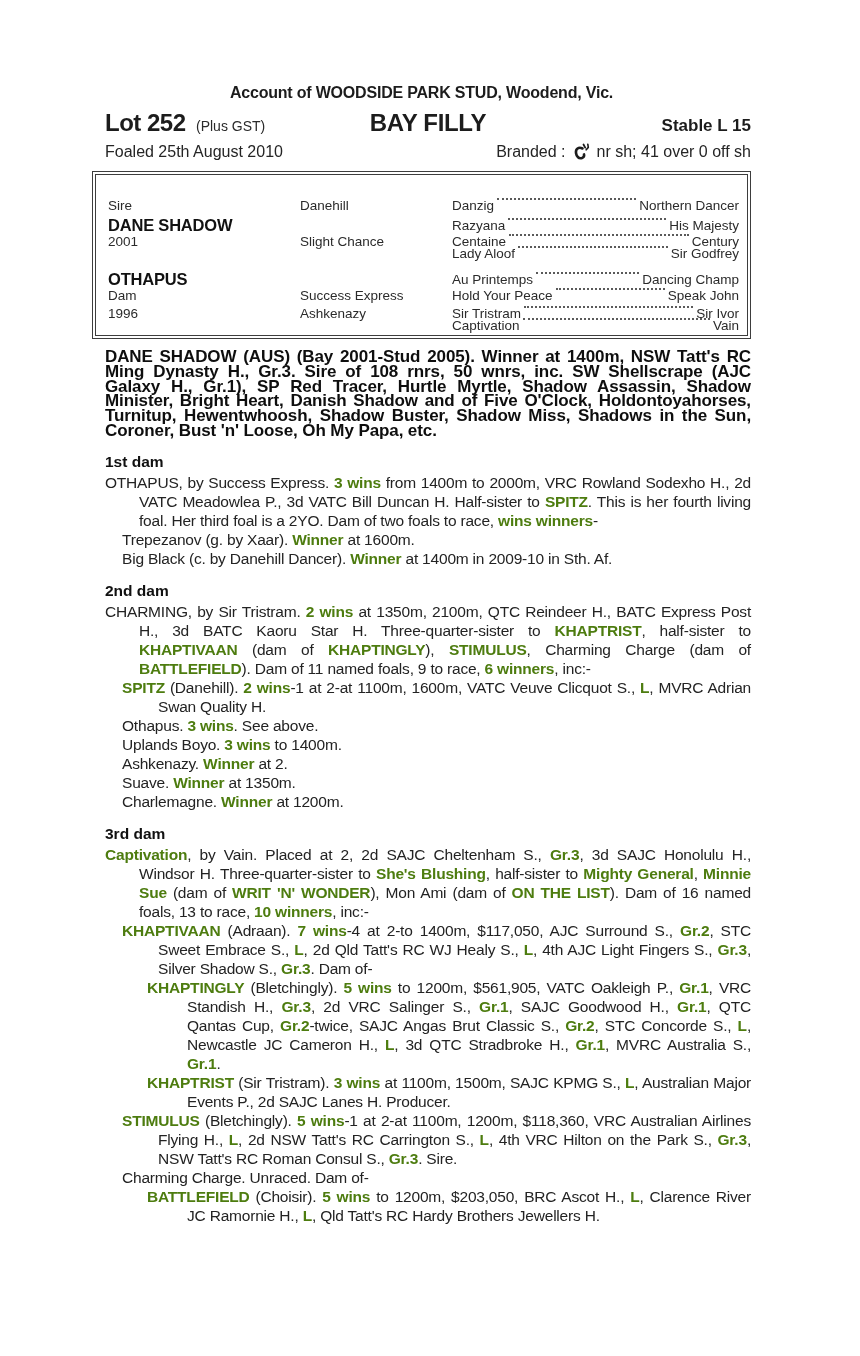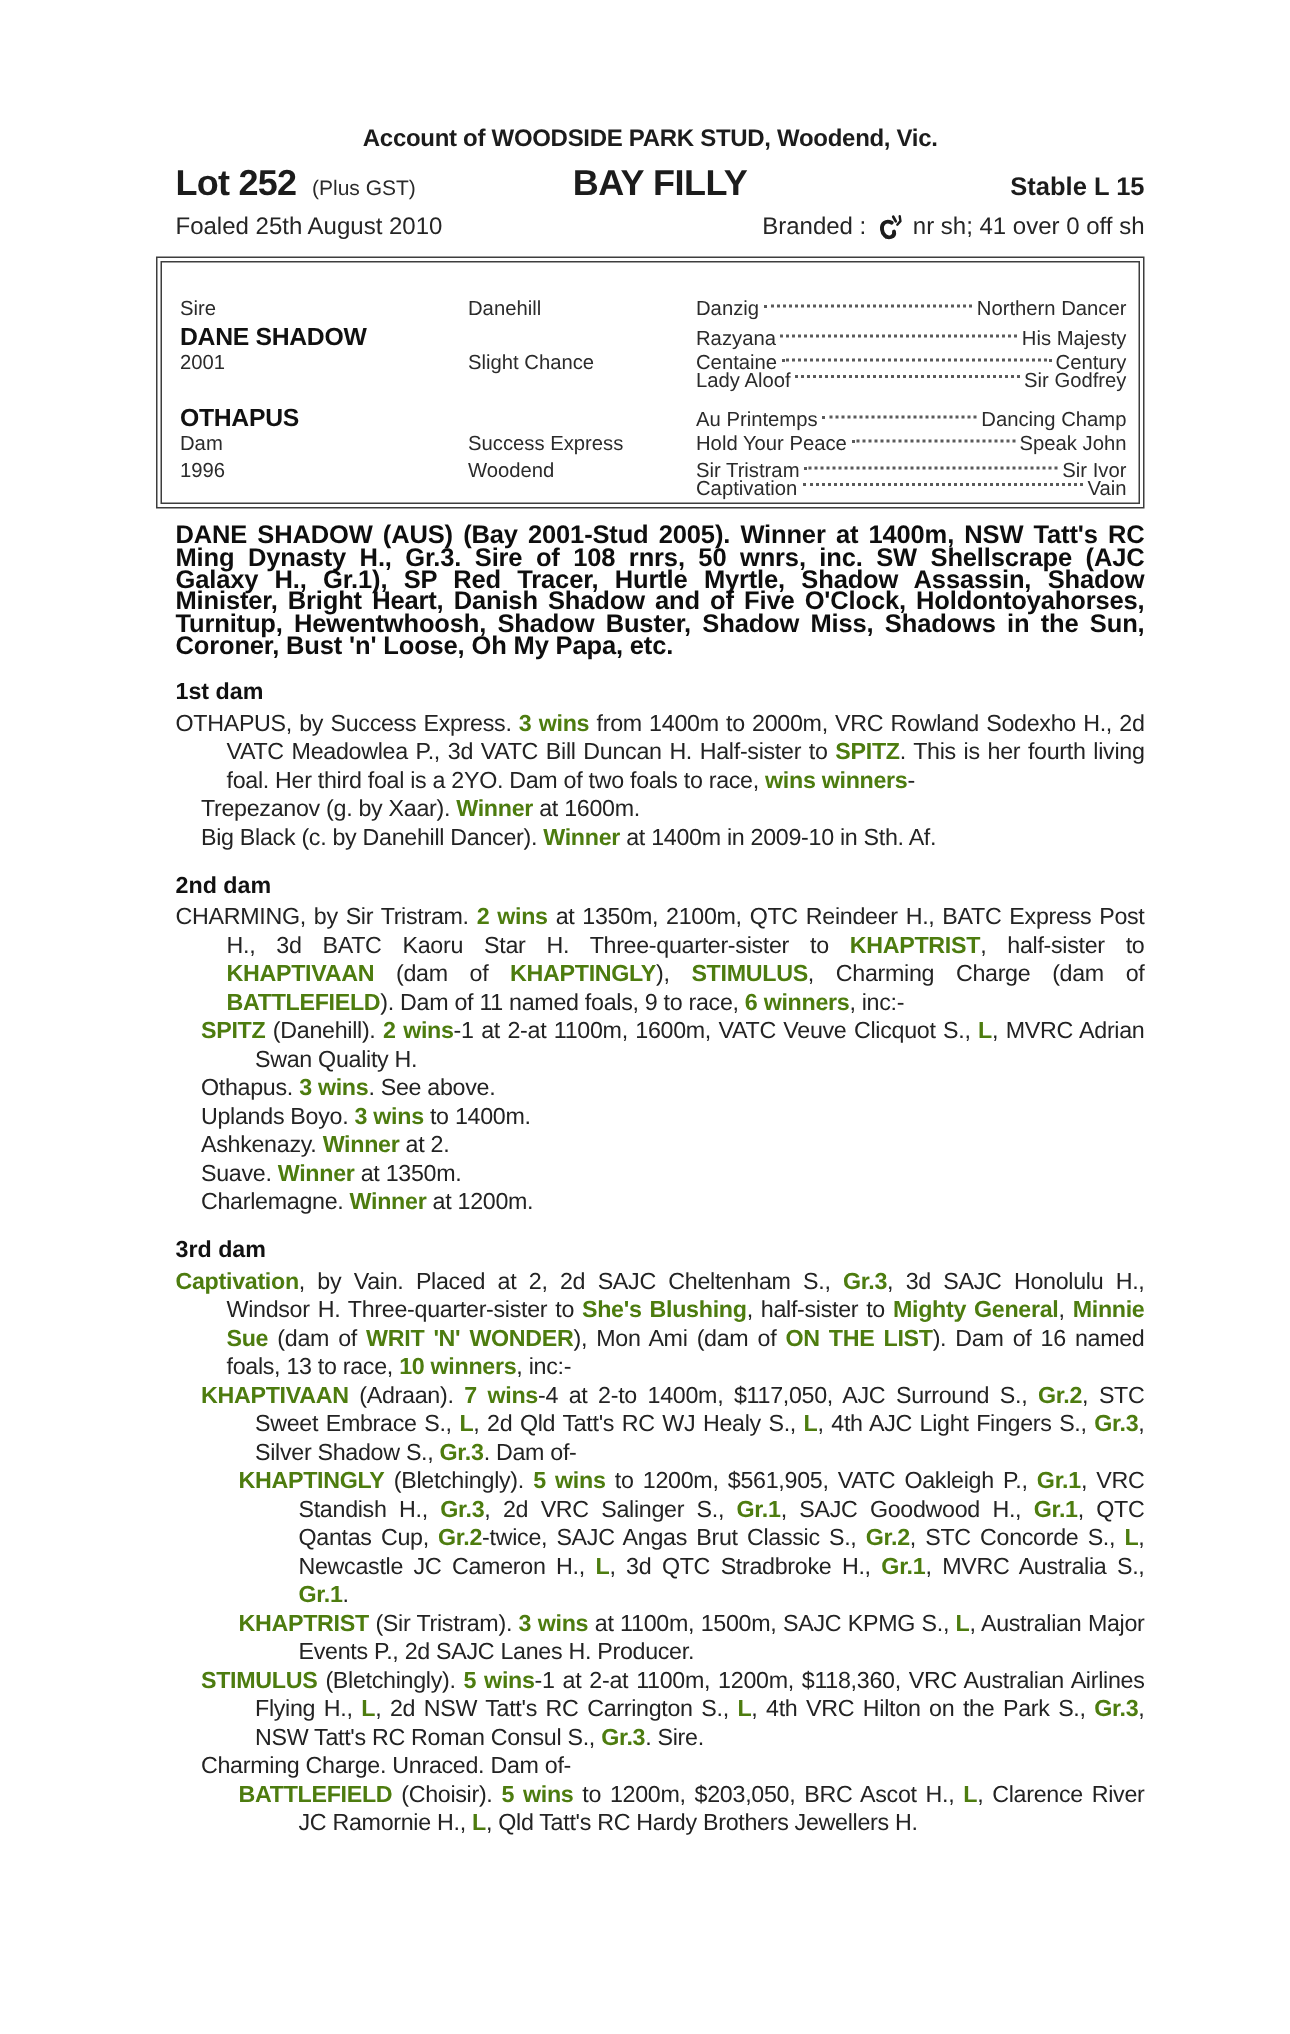--- a/index.html
+++ b/index.html
@@ -4,41 +4,41 @@
 <style>
   html,body { margin:0; padding:0; background:#ffffff; }
   .page {
     position:relative;
     width:860px; height:1356px;
     background:#ffffff;
     font-family:"Liberation Sans", sans-serif;
     color:#1c1c1c;
     overflow:hidden;
   }
-  .content { position:absolute; left:104px; top:84px; width:659px; }
+  .content { position:absolute; left:92px; top:84px; width:659px; }
 
   .account { text-align:center; font-weight:bold; font-size:16px; letter-spacing:-0.2px; }
 
   .lot-row { display:grid; grid-template-columns:1fr auto 1fr; align-items:baseline; margin-top:7px; padding-left:13px; }
   .lot-left { white-space:nowrap; }
   .lot-label { font-size:24px; font-weight:bold; letter-spacing:-0.5px; }
   .gst { font-size:14px; margin-left:6px; color:#2a2a2a; }
   .title { text-align:center; font-size:24px; font-weight:bold; letter-spacing:-0.3px; }
   .stable { text-align:right; font-size:17px; font-weight:bold; }
 
   .foaled-row { display:flex; justify-content:space-between; align-items:center; font-size:16px; margin-top:5px; padding-left:13px; color:#252525;gap:28px; }
   .branded { display:flex; align-items:center; gap:5px; }
   .brand-svg { display:inline-block; margin:0 1px; }
 
   .pedigree { border:1px solid #3d3d3d; padding:2px; margin-top:9px; }
   .pedigree-inner { border:1px solid #3d3d3d; padding:7px 8px 9px 12px; }
   .prow { display:grid; grid-template-columns:192px 152px 1fr; align-items:center; height:18px; font-size:13.5px; color:#2b2b2b; }
   .pcell { white-space:nowrap;margin-top:16px; }
   .pname { font-weight:bold; font-size:16.5px; color:#111; letter-spacing:-0.2px; }
-  .leader-row { display:flex; align-items:center; overflow:hidden; }
+  .leader-row { display:flex; align-items:flex-start; overflow:hidden; }
   .dots { flex:1; min-width:8px; border-bottom:2px dotted #5a5a5a; margin:0 3px 4px; }
 
   .sire-blurb {
     margin:11px 0 0; padding-left:13px;
     font-weight:bold; font-size:17px; line-height:14.8px;
     text-align:justify; letter-spacing:-0.1px; color:#0e0e0e;
   }
 
   .section-heading { font-weight:bold; font-size:15.5px; margin:14px 0 2px; padding-left:13px; color:#111; }
   .para { margin:0; font-size:15.5px; line-height:19px; text-align:justify; letter-spacing:-0.2px; color:#232323; }
@@ -129,21 +129,21 @@
             <div class="pcell ">Dam</div>
             <div class="pcell">Success Express</div>
             <div class="pcell leader-row">
               <span>Hold Your Peace</span>
               <span class="dots"></span>
               <span>Speak John</span>
             </div>
           </div>
           <div class="prow">
             <div class="pcell ">1996</div>
-            <div class="pcell">Woodend</div>
+            <div class="pcell">Ashkenazy</div>
             <div class="pcell leader-row">
               <span>Sir Tristram</span>
               <span class="dots"></span>
               <span>Sir Ivor</span>
             </div>
           </div>
           <div class="prow">
             <div class="pcell "></div>
             <div class="pcell"></div>
             <div class="pcell leader-row">

